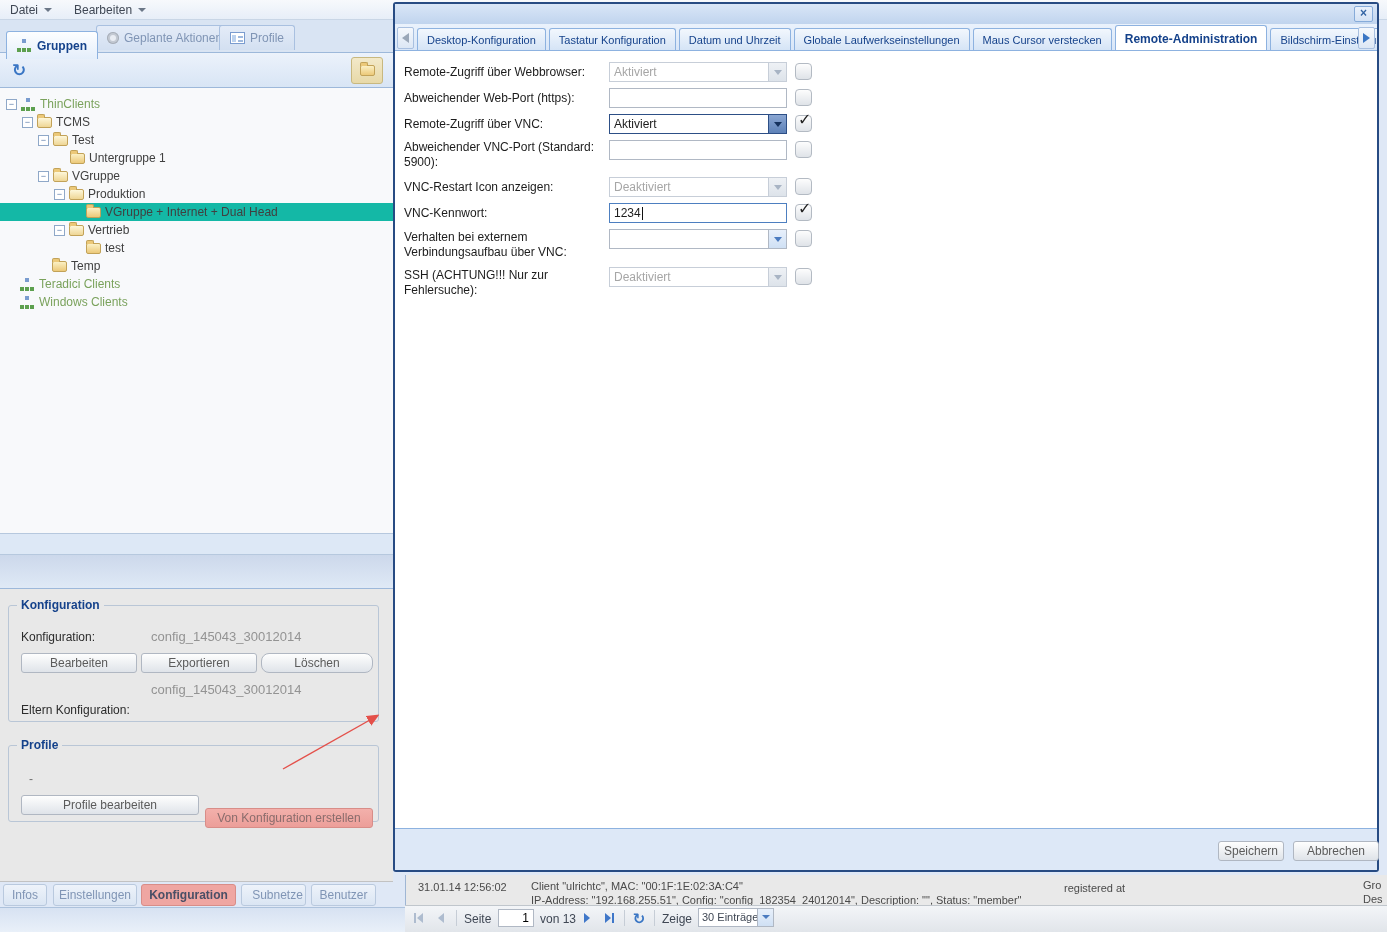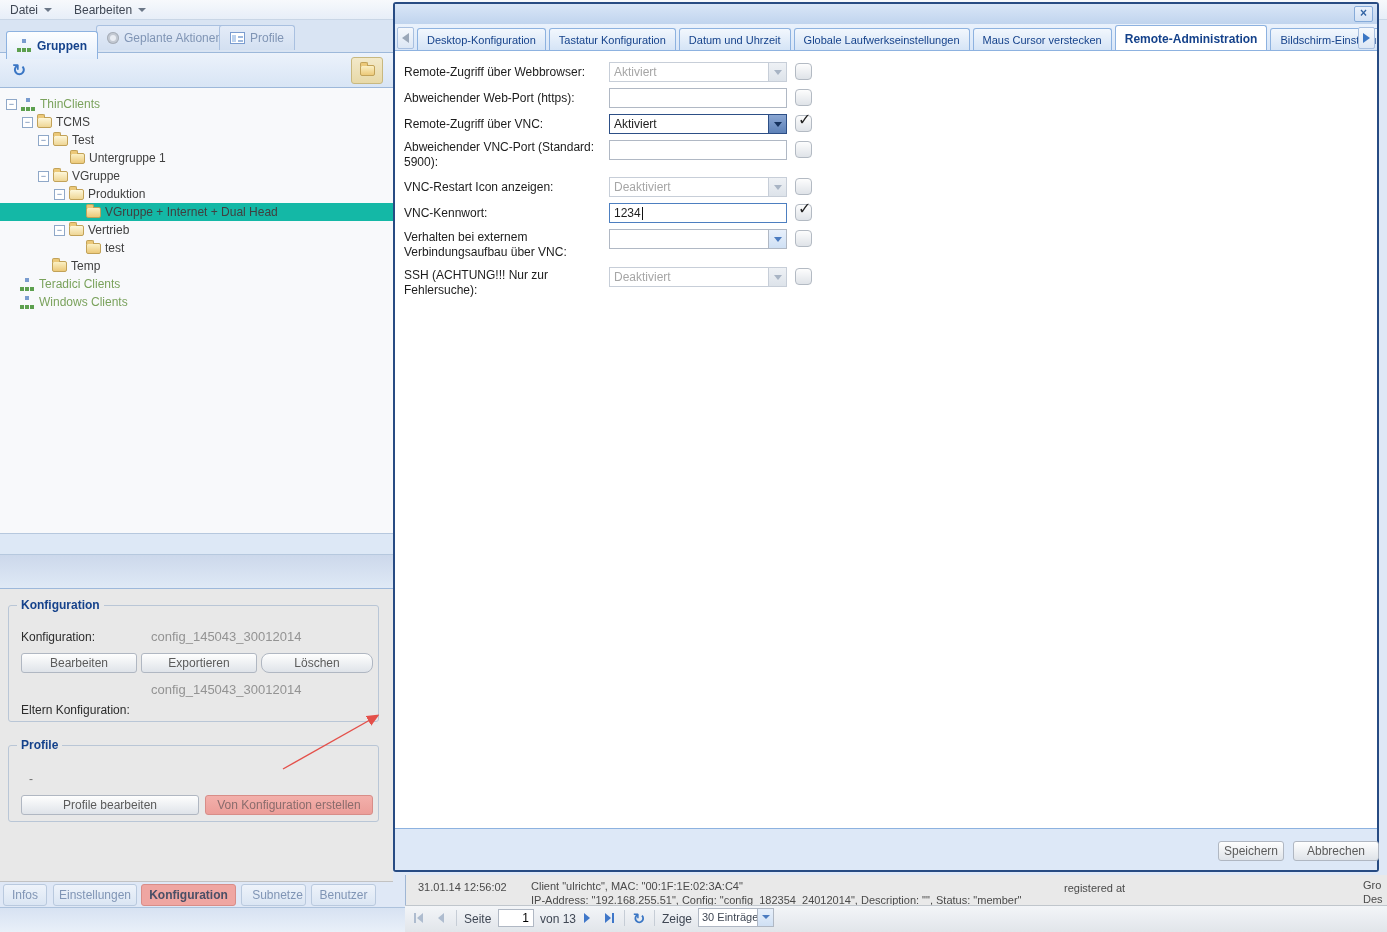--- a/index.html
+++ b/index.html
@@ -227,21 +227,21 @@
         </div>
       <span class="flabel" style="left:12px;top:71px;margin-top:20px;">Eltern Konfiguration:</span>
       <span class="fvalue" style="left:142px;top:70px;">config_145043_30012014</span>
     </fieldset>
     <fieldset class="fs" style="left:8px;top:149px;width:371px;height:84px;">
       <legend>Profile</legend>
       <span class="flabel" style="left:20px;top:20px;color:#707070;">-</span>
       <div class="btn" style="left:12px;top:43px;width:178px;height:20px;">
           <span>Profile bearbeiten</span>
         </div>
-      <div class="btn pink" style="left:196px;top:43px;width:168px;height:20px;text-align:right;">
+      <div class="btn pink" style="left:196px;top:56px;width:168px;height:20px;text-align:right;">
           <span>Von Konfiguration erstellen</span>
         </div>
     </fieldset>
   </div>
 
   <div class="abs btab" style="left:3px;width:44px;">
       <span>Infos</span>
     </div>
   <div class="abs btab" style="left:53px;width:84px;">
       <span>Einstellungen</span>

